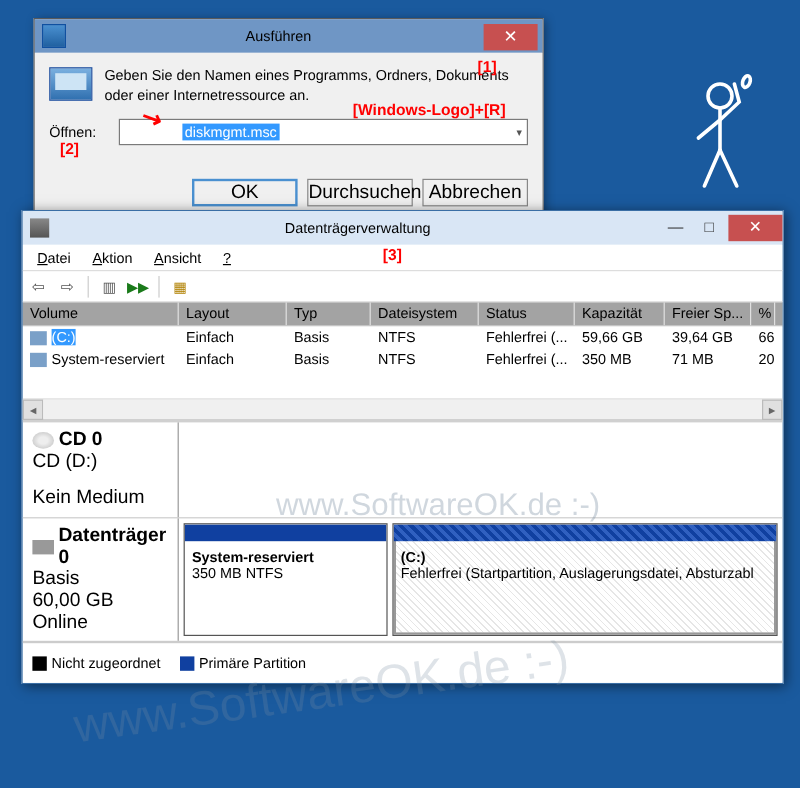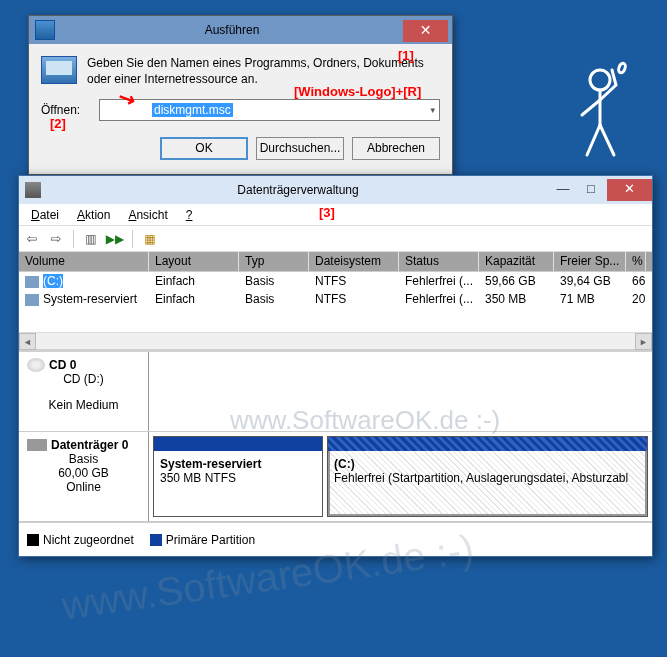--- a/index.html
+++ b/index.html
@@ -15,21 +15,21 @@
 .run-top { display: flex; gap: 10px; }
 .run-icon { width: 36px; height: 28px; background: linear-gradient(#7ab0e0,#3070b0); border: 1px solid #2050a0; position: relative; flex-shrink: 0; }
 .run-icon::after { content: ""; position: absolute; left: 4px; top: 4px; right: 4px; bottom: 8px; background: #cde4f5; }
 .run-desc { font-size: 12px; color: #000; line-height: 1.3; }
 .run-row { display: flex; align-items: center; margin-top: 12px; gap: 8px; }
 .run-label { font-size: 12px; color: #000000; width: 50px; }
 .run-combo { flex: 1; height: 22px; border: 1px solid #7a7a7a; background: #fff; display: flex; align-items: center; padding: 0 4px; position: relative; }
 .run-combo-text { background: #3399ff; color: #fff; padding: 0 2px; margin-left: 48px; }
 .run-combo-arrow { position: absolute; right: 4px; font-size: 9px; color: #555; }
 .run-buttons { display: flex; justify-content: flex-end; gap: 8px; margin-top: 16px; }
-.run-btn { width: 88px; height: 23px; background: #f0f0f0; border: 1px solid #888; font-size: 12px; text-align: center; line-height: 21px; }
+.run-btn { width: 88px; height: 23px; background: #f0f0f0; border: 1px solid #888; font-size: 16px; text-align: center; line-height: 21px; margin-top: 12px; }
 .run-btn.ok { border: 2px solid #4a90d0; line-height: 19px; }
 
 
 .annot { position: absolute; color: #ff0000; font-weight: bold; font-family: Arial; font-size: 13px; z-index: 5; }
 
 
 .dm-window { position: absolute; top: 175px; left: 18px; width: 635px; background: #fff; border: 1px solid #3a6ea5; box-shadow: 2px 2px 10px rgba(0,0,0,0.5); }
 .dm-titlebar { height: 28px; background: #d9e6f5; display: flex; align-items: center; }
 .dm-titlebar-icon { width: 16px; height: 16px; margin: 0 6px; background: linear-gradient(#888,#555); }
 .dm-titlebar-title { flex: 1; text-align: center; color: #000; font-size: 12px; }
@@ -54,21 +54,21 @@
 .vol-sel { background: #3399ff; color: #fff; }
 
 
 .hscroll { height: 17px; background: #f0f0f0; border-top: 1px solid #ddd; display: flex; }
 .hscroll-btn { width: 17px; height: 17px; background: #e0e0e0; border: 1px solid #bbb; display: flex; align-items: center; justify-content: center; font-size: 9px; color: #666; }
 .hscroll-track { flex: 1; background: #f0f0f0; }
 
 
 .disk-area { border-top: 3px solid #d0d0d0; background: #fff; }
 .disk-row { display: flex; border-bottom: 1px solid #ccc; }
-.disk-info { width: 130px; padding: 6px 8px; border-right: 1px solid #999; font-size: 12px; text-align: center; }
+.disk-info { width: 130px; padding: 6px 8px; border-right: 1px solid #999; font-size: 16px; }
 .disk-info .iconrow { display: flex; align-items: center; gap: 4px; font-weight: bold; }
 .disk-dvd-icon { width: 18px; height: 14px; background: radial-gradient(#eee 30%,#bbb); border-radius: 50%; }
 .disk-hdd-icon { width: 20px; height: 12px; background: #999; }
 .disk-parts { flex: 1; display: flex; padding: 4px; gap: 4px; }
 .part-box { border: 1px solid #555; padding: 4px 6px; font-size: 12px; position: relative; overflow: hidden; }
 .part-box .top-strip { position: absolute; top: 0; left: 0; right: 0; height: 14px; background: #1040a0; }
 .part-box.sel .top-strip { background: repeating-linear-gradient(45deg,#1040a0,#1040a0 3px,#3060c0 3px,#3060c0 6px); }
 .part-box.sel::before { content: ""; position: absolute; inset: 0; border: 2px solid #000; background: repeating-linear-gradient(45deg,transparent,transparent 3px,#c0c0c0 3px,#c0c0c0 4px); opacity: 0.4; z-index: 0; }
 .part-content { position: relative; padding-top: 16px; z-index: 1; }
 

